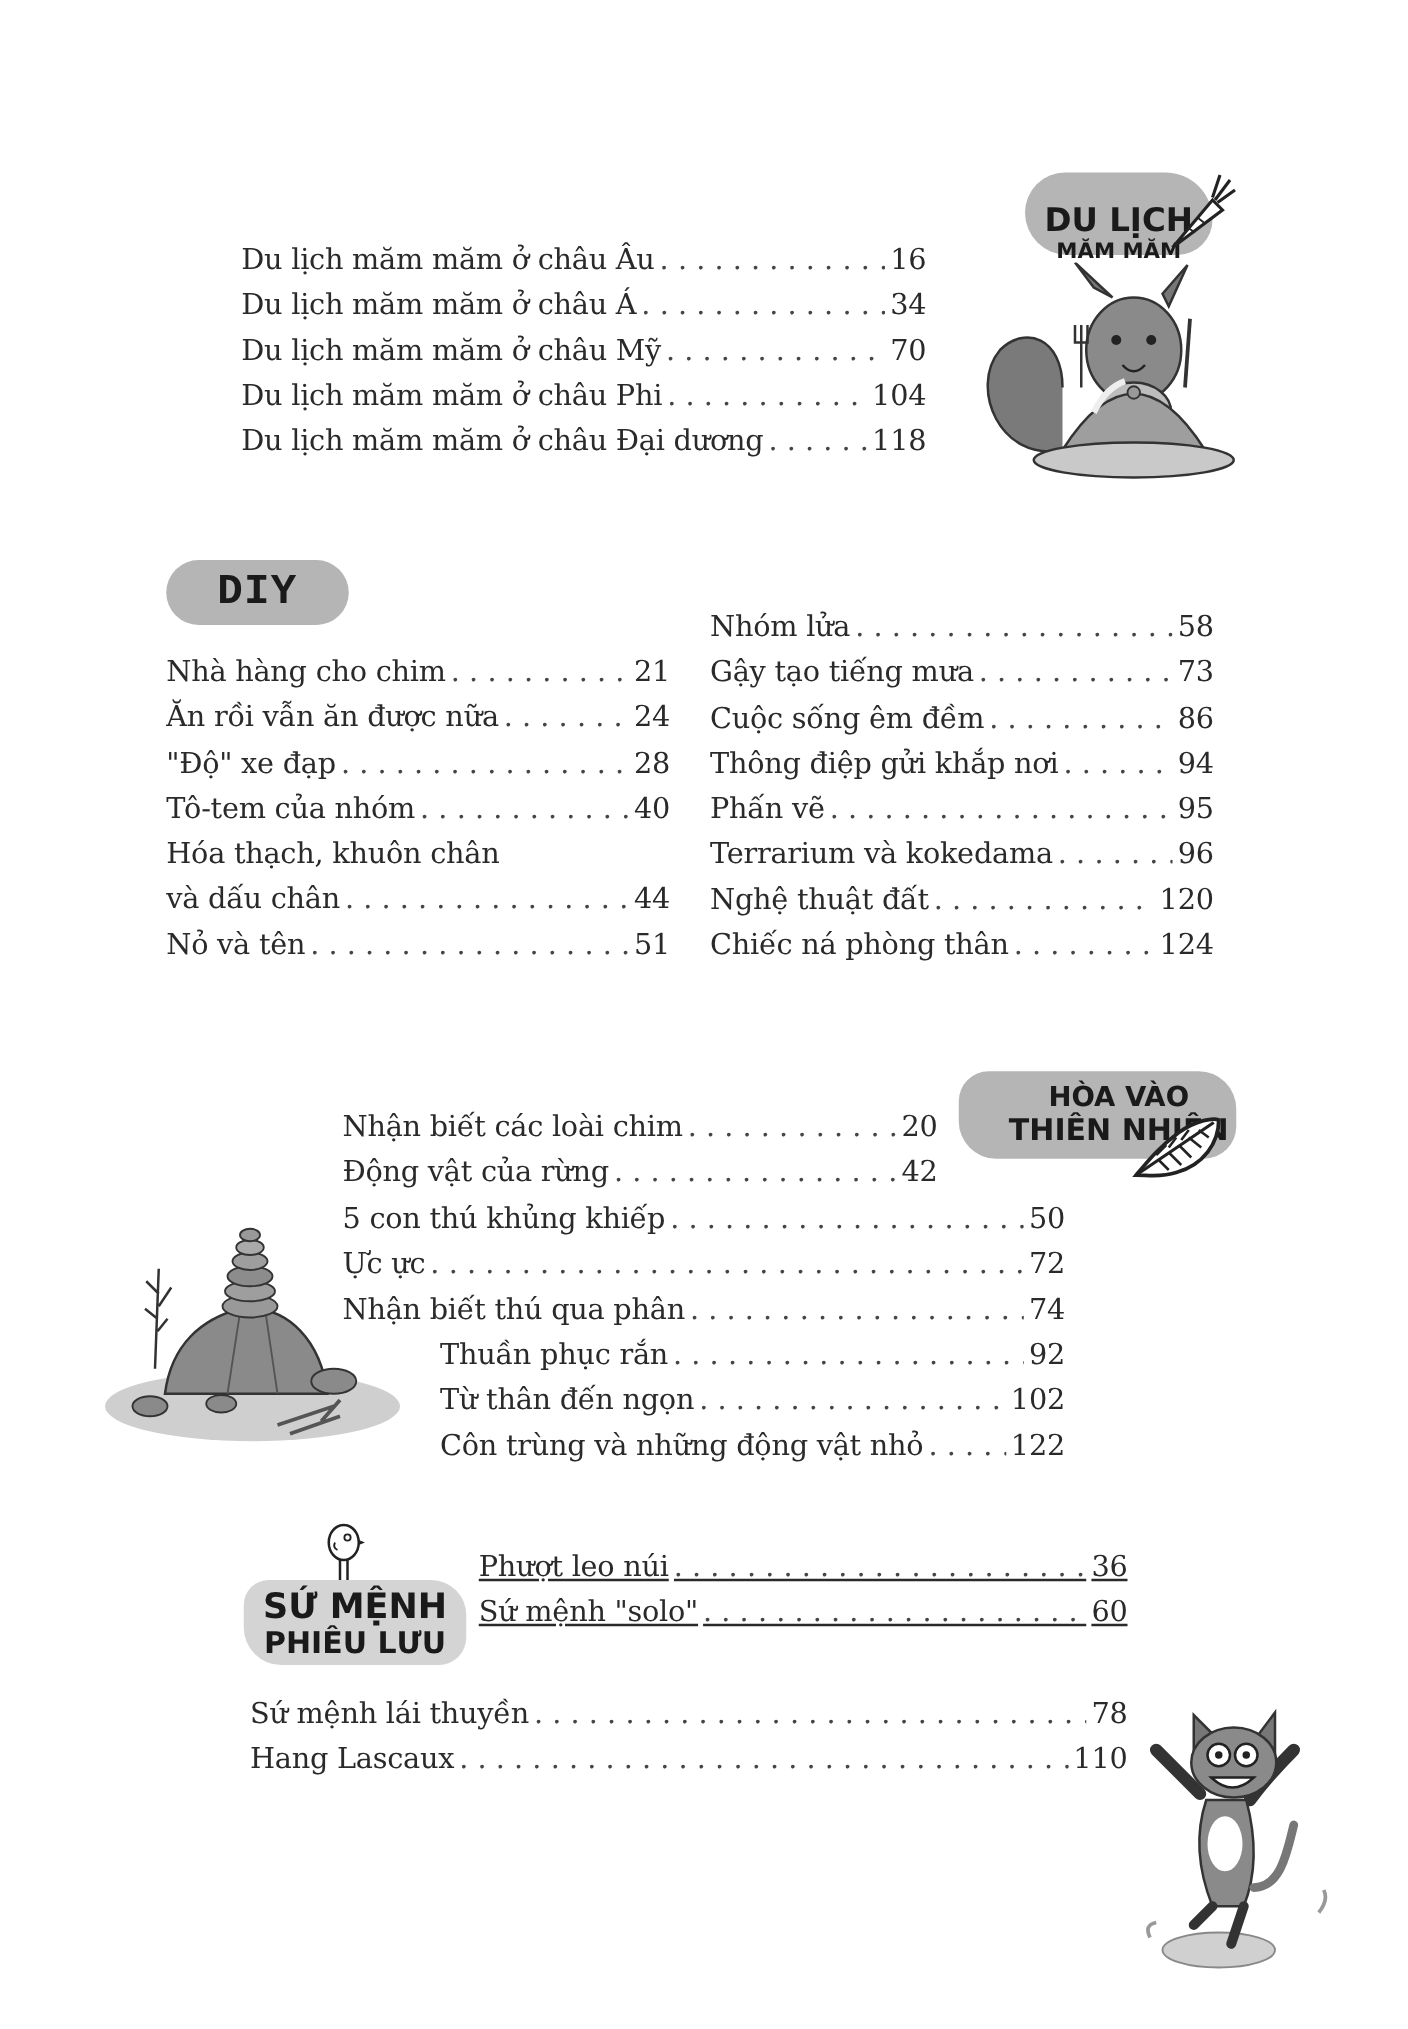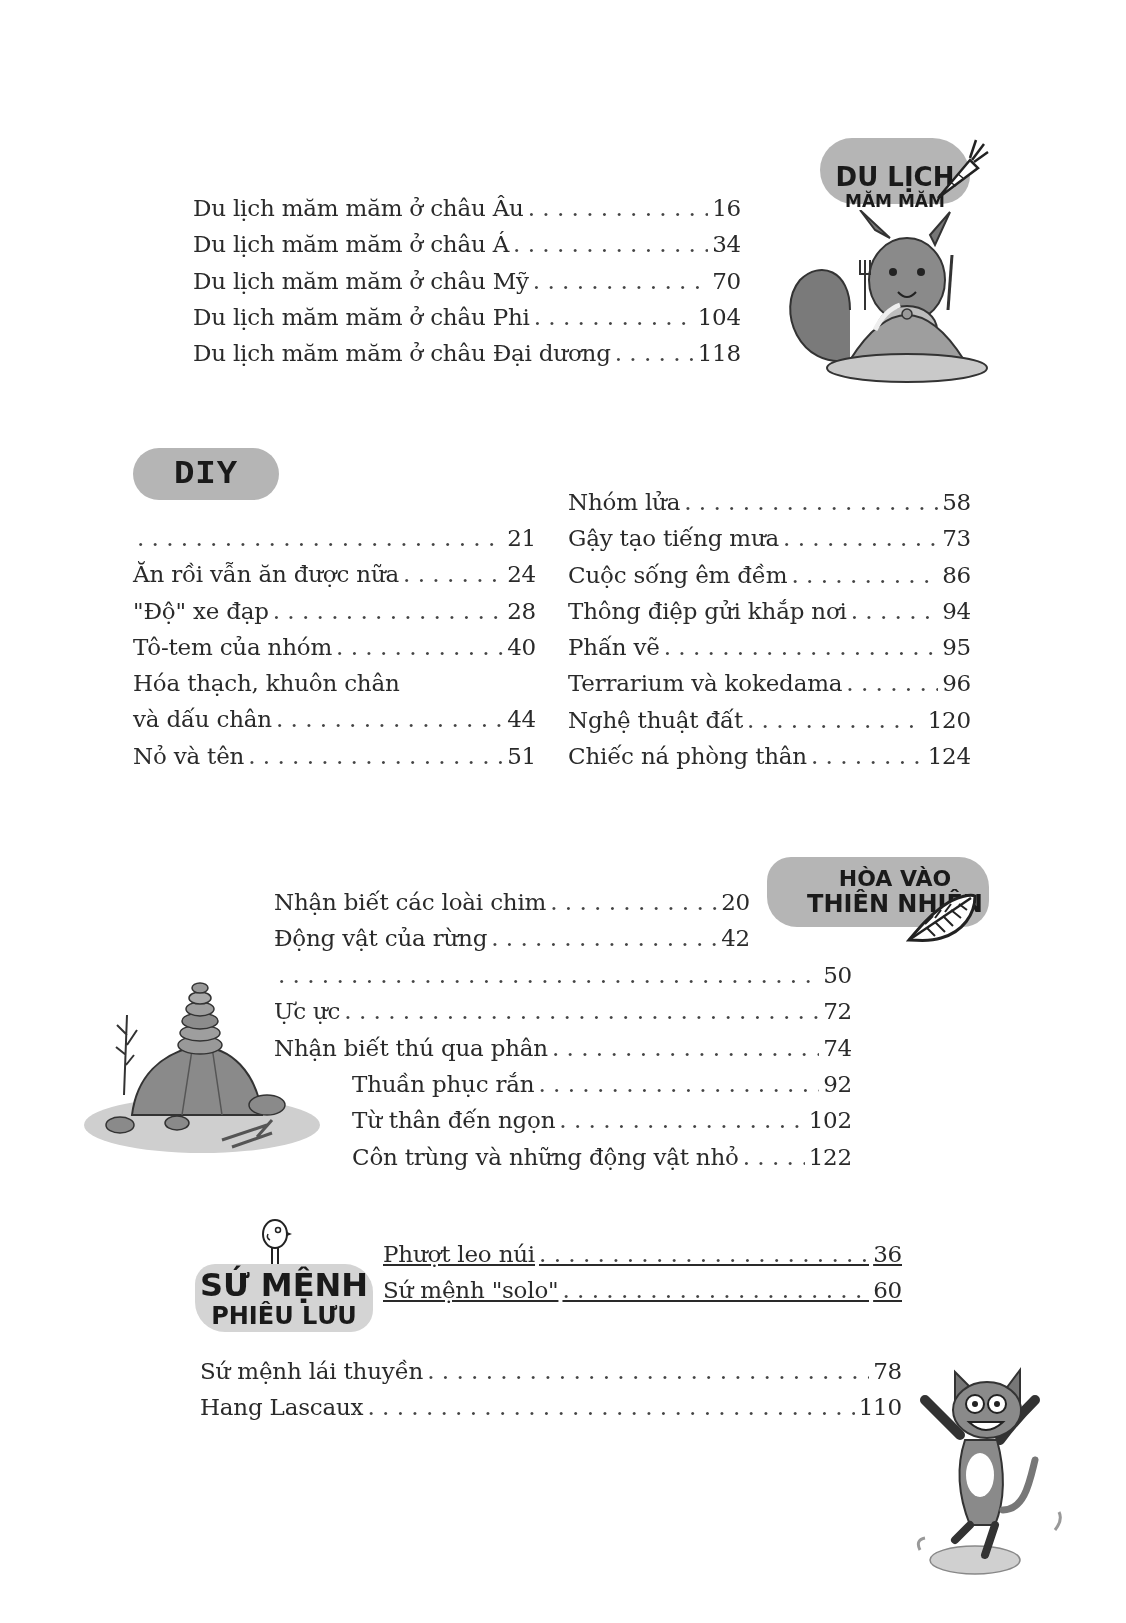--- a/index.html
+++ b/index.html
@@ -71,20 +71,21 @@
       <span class="n">118</span>
     </div>
 </div>
 
 <div class="badge" style="left:133px;top:448px;width:146px;height:52px;border-radius:28px;font-size:34px;letter-spacing:1px;font-family:Liberation Mono, monospace;">
   <span>DIY</span>
 </div>
 
 <div class="toc" style="left:133px;top:520px;width:403px;">
   <div class="row">
+      <span class="t">Nhà hàng cho chim</span>
       <span class="d"></span>
       <span class="n">21</span>
     </div>
   <div class="row">
       <span class="t">Ăn rồi vẫn ăn được nữa</span>
       <span class="d"></span>
       <span class="n">24</span>
     </div>
   <div class="row">
       <span class="t">"Độ" xe đạp</span>
@@ -189,20 +190,21 @@
       <span class="n">20</span>
     </div>
   <div class="row">
       <span class="t">Động vật của rừng</span>
       <span class="d"></span>
       <span class="n">42</span>
     </div>
 </div>
 <div class="toc" style="left:274px;top:957px;width:578px;">
   <div class="row">
+      <span class="t">5 con thú khủng khiếp</span>
       <span class="d"></span>
       <span class="n">50</span>
     </div>
   <div class="row">
       <span class="t">Ực ực</span>
       <span class="d"></span>
       <span class="n">72</span>
     </div>
   <div class="row">
       <span class="t">Nhận biết thú qua phân</span>
@@ -229,21 +231,21 @@
 </div>
 
 <svg class="ill" style="left:258px;top:1218px;" width="36" height="48" viewBox="0 0 36 48">
   <ellipse cx="17" cy="16" rx="12" ry="14" fill="#fff" stroke="#222" stroke-width="2"></ellipse>
   <circle cx="20" cy="12" r="2.5" fill="none" stroke="#222" stroke-width="1.5"></circle>
   <path d="M29 14 L34 16 L29 18" fill="#222"></path>
   <path d="M10 16 Q8 20 12 22" stroke="#222" stroke-width="1.5" fill="none"></path>
   <path d="M14 30 L14 46 M20 30 L20 46" stroke="#222" stroke-width="2"></path>
 </svg>
 <div class="badge light" style="left:195px;top:1264px;width:178px;height:68px;border-radius:20px 28px 22px 30px;">
-  <span style="font-size:32px;">SỨ MỆNH</span>
+  <span style="font-size:28px;">SỨ MỆNH</span>
   <span style="font-size:24px;margin-top:3px;">PHIÊU LƯU</span>
 </div>
 
 <div class="toc" style="left:383px;top:1236px;width:519px;text-decoration:underline;">
   <div class="row">
       <span class="t">Phượt leo núi</span>
       <span class="d"></span>
       <span class="n">36</span>
     </div>
   <div class="row">

